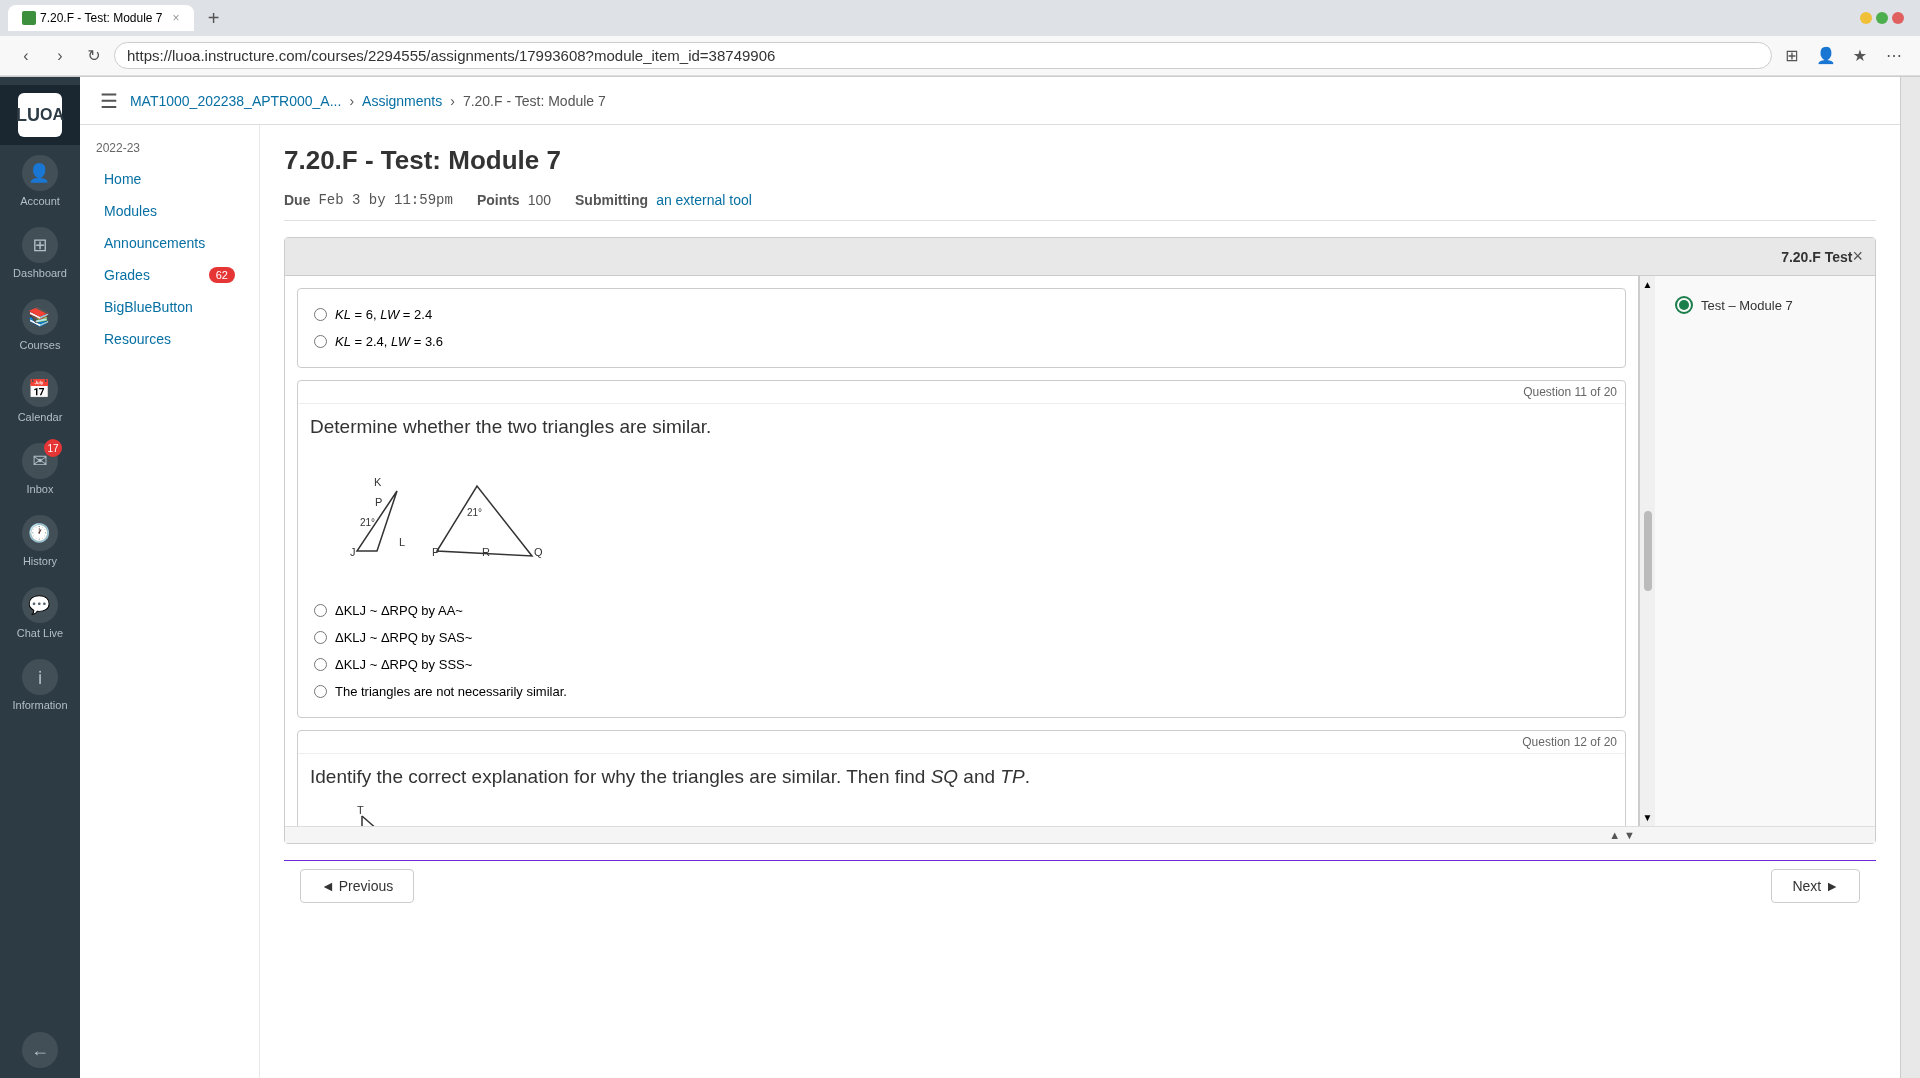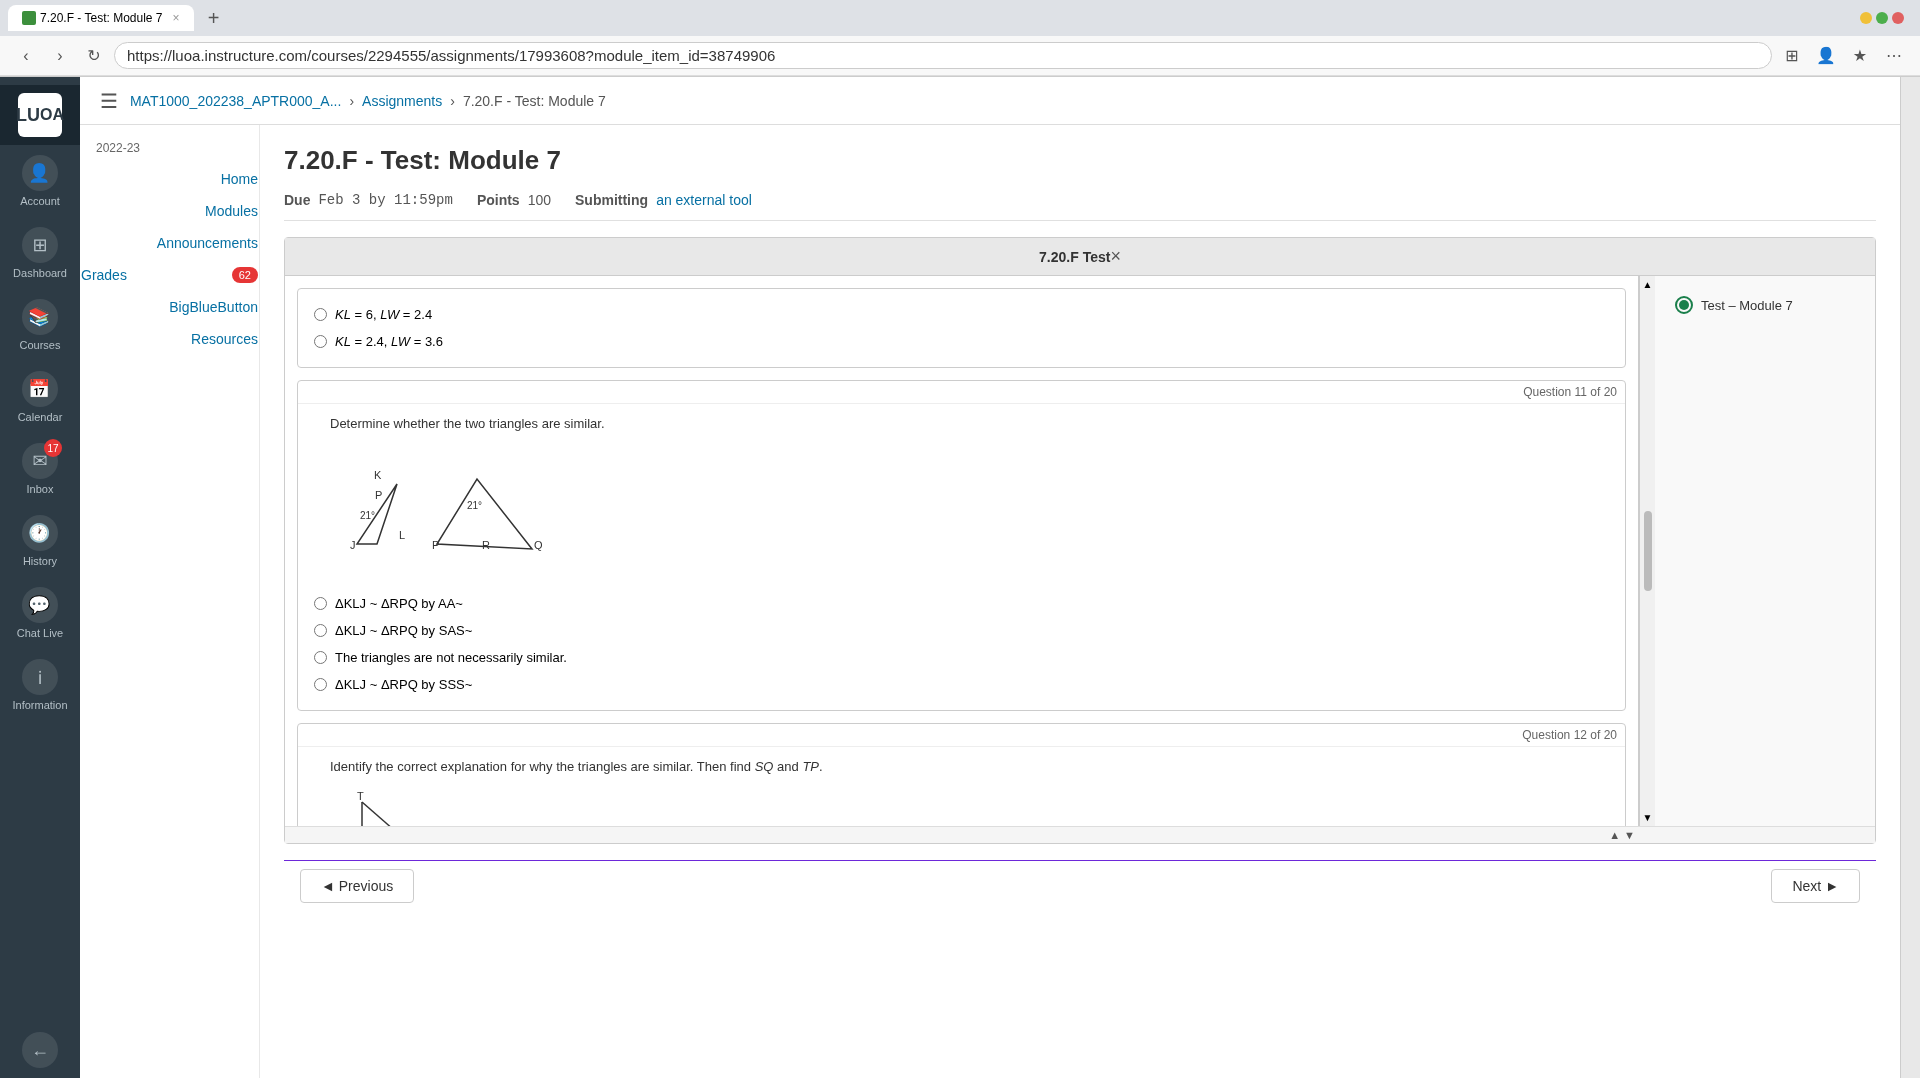--- a/index.html
+++ b/index.html
@@ -30,51 +30,51 @@
     
     .top-nav { background: #fff; border-bottom: 1px solid #ddd; padding: 0 20px; height: 48px; display: flex; align-items: center; gap: 4px; }
     .hamburger { font-size: 20px; cursor: pointer; margin-right: 8px; color: #555; }
     .breadcrumb-item { color: #0770a3; font-size: 14px; cursor: pointer; }
     .breadcrumb-sep { color: #555; margin: 0 4px; }
     .breadcrumb-current { color: #555; font-size: 14px; }
 
     
     .nav-sidebar { width: 180px; background: #fff; border-right: 1px solid #e8e8e8; padding: 12px 0; flex-shrink: 0; }
     .nav-sidebar-year { font-size: 12px; color: #666; padding: 4px 16px 8px; }
-    .nav-link { display: block; padding: 8px 1px; color: #0770a3; font-size: 14px; cursor: pointer; text-decoration: none; text-align: right; }
+    .nav-link { display: block; padding: 8px 24px; color: #0770a3; font-size: 14px; cursor: pointer; text-decoration: none; }
     .nav-link.has-badge { display: flex; justify-content: space-between; align-items: center; }
     .nav-badge { background: #e63535; color: #fff; border-radius: 8px; padding: 2px 7px; font-size: 11px; margin-left: 16px; }
 
     
     .page-wrapper { display: flex; flex: 1; overflow: hidden; }
     .page-main { flex: 1; overflow-y: auto; padding: 20px 24px; }
 
     
     .assignment-title { font-size: 26px; font-weight: 600; color: #333; margin-bottom: 16px; }
     .assignment-meta { display: flex; gap: 24px; align-items: center; margin-bottom: 16px; font-size: 14px; color: #555; border-bottom: 1px solid #e0e0e0; padding-bottom: 12px; }
     .meta-link { color: #0770a3; cursor: pointer; }
 
     
     .test-frame { border: 1px solid #ccc; border-radius: 4px; margin-bottom: 16px; }
-    .test-frame-header { background: #e8e8e8; padding: 8px 12px; display: flex; justify-content: center; align-items: center; border-bottom: 1px solid #ccc; }
+    .test-frame-header { background: #e8e8e8; padding: 8px 12px; display: flex; justify-content: flex-end; align-items: center; border-bottom: 1px solid #ccc; }
     .test-frame-title { font-size: 14px; font-weight: 600; color: #333; }
     .test-frame-close { cursor: pointer; color: #555; font-size: 18px; }
     .test-frame-body { display: flex; height: 550px; }
 
     
     .questions-area { flex: 1; overflow-y: auto; padding: 0; border-right: 1px solid #ccc; }
 
     
     .nav-panel { width: 220px; background: #f9f9f9; padding: 12px; overflow-y: auto; }
 
     
     .question-block { border: 1px solid #ccc; border-radius: 4px; margin: 12px; background: #fff; }
     .question-header { display: flex; justify-content: flex-end; padding: 4px 8px; font-size: 12px; color: #666; border-bottom: 1px solid #eee; }
     .question-content { padding: 12px; }
-    .question-text { font-size: 13px; color: #333; margin-bottom: 10px; margin-left: 20px; }
+    .question-text { font-size: 19px; color: #333; margin-bottom: 10px; }
     .answer-option { display: flex; align-items: center; gap: 8px; padding: 6px 4px; font-size: 13px; cursor: pointer; }
     .answer-option input[type="radio"] { cursor: pointer; }
 
     
     .diagram-area { padding: 8px 12px; min-height: 130px; }
     .diagram-svg { width: 250px; height: 130px; }
 
     
     .module-nav-item { display: flex; align-items: center; gap: 8px; padding: 8px; font-size: 13px; color: #333; }
     .module-radio { width: 18px; height: 18px; border-radius: 50%; border: 2px solid #1a7f4b; display: flex; align-items: center; justify-content: center; }
@@ -259,25 +259,25 @@
                       <div class="answer-option">
                         <input type="radio" name="q11" style="">
                         <span>ΔKLJ ~ ΔRPQ by AA~</span>
                       </div>
                       <div class="answer-option">
                         <input type="radio" name="q11" style="">
                         <span>ΔKLJ ~ ΔRPQ by SAS~</span>
                       </div>
                       <div class="answer-option">
                         <input type="radio" name="q11" style="">
+                        <span>ΔKLJ ~ ΔRPQ by SSS~</span>
+                      </div>
+                      <div class="answer-option">
+                        <input type="radio" name="q11" style="">
                         <span>The triangles are not necessarily similar.</span>
-                      </div>
-                      <div class="answer-option">
-                        <input type="radio" name="q11" style="">
-                        <span>ΔKLJ ~ ΔRPQ by SSS~</span>
                       </div>
                     </div>
                   </div>
 
                   <div class="question-block">
                     <div class="question-header">
                       <span>Question 12 of 20</span>
                     </div>
                     <div class="question-content">
                       <div class="question-text">

